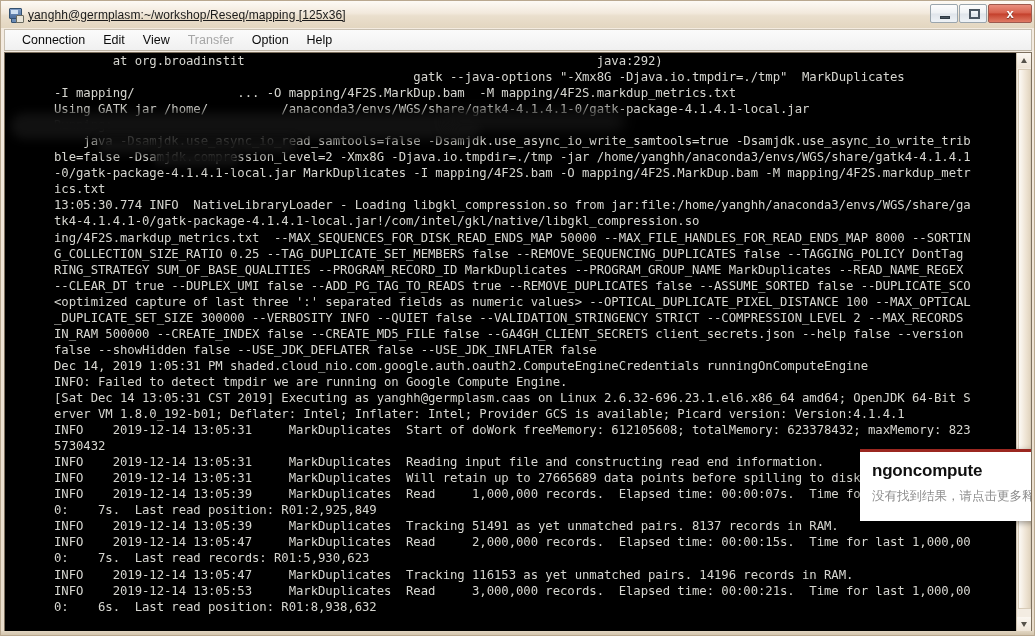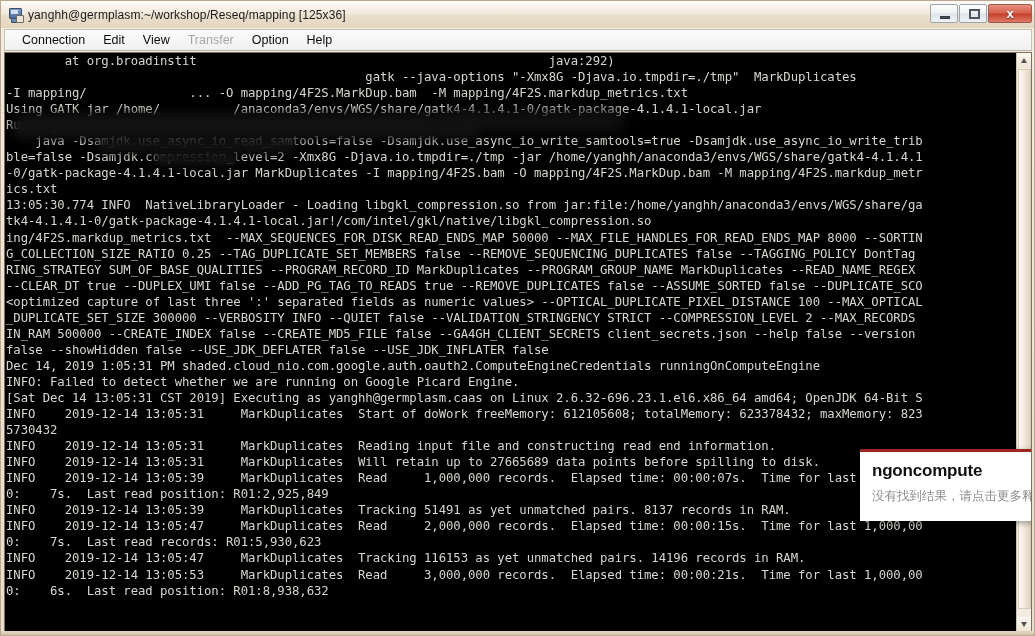--- a/index.html
+++ b/index.html
@@ -70,20 +70,21 @@
     width: 6px; height: 6px;
     background: #e8e4d8;
     border: 1px solid #6a6a5f;
     border-radius: 1px;
   }
   .title-text {
     font-size: 12px;
     color: #1b1b1b;
     white-space: nowrap;
     letter-spacing: 0.1px;
+    text-decoration: underline;
   }
 
   .winbtns {
     position: absolute;
     right: 4px; top: 3px;
     display: flex;
     gap: 1px;
   }
   .winbtn {
     width: 28px; height: 19px;
@@ -171,20 +172,21 @@
   }
   .term-line {
     font-family: "DejaVu Sans Mono", "Liberation Mono", monospace;
     font-size: 12.3px;
     line-height: 16.05px;
     color: #d6d6d0;
     white-space: pre;
     letter-spacing: -0.07px;
     height: 16.05px;
     overflow: hidden;
+    margin-left: 48px;
   }
 
   
   .redact {
     position: absolute;
     background: #111111;
     filter: blur(5px);
     border-radius: 40px;
     pointer-events: none;
   }
@@ -320,22 +322,23 @@
         <div class="term-line">tk4-4.1.4.1-0/gatk-package-4.1.4.1-local.jar!/com/intel/gkl/native/libgkl_compression.so</div>
         <div class="term-line">ing/4F2S.markdup_metrics.txt  --MAX_SEQUENCES_FOR_DISK_READ_ENDS_MAP 50000 --MAX_FILE_HANDLES_FOR_READ_ENDS_MAP 8000 --SORTIN</div>
         <div class="term-line">G_COLLECTION_SIZE_RATIO 0.25 --TAG_DUPLICATE_SET_MEMBERS false --REMOVE_SEQUENCING_DUPLICATES false --TAGGING_POLICY DontTag</div>
         <div class="term-line">RING_STRATEGY SUM_OF_BASE_QUALITIES --PROGRAM_RECORD_ID MarkDuplicates --PROGRAM_GROUP_NAME MarkDuplicates --READ_NAME_REGEX</div>
         <div class="term-line">--CLEAR_DT true --DUPLEX_UMI false --ADD_PG_TAG_TO_READS true --REMOVE_DUPLICATES false --ASSUME_SORTED false --DUPLICATE_SCO</div>
         <div class="term-line">&lt;optimized capture of last three ':' separated fields as numeric values&gt; --OPTICAL_DUPLICATE_PIXEL_DISTANCE 100 --MAX_OPTICAL</div>
         <div class="term-line">_DUPLICATE_SET_SIZE 300000 --VERBOSITY INFO --QUIET false --VALIDATION_STRINGENCY STRICT --COMPRESSION_LEVEL 2 --MAX_RECORDS</div>
         <div class="term-line">IN_RAM 500000 --CREATE_INDEX false --CREATE_MD5_FILE false --GA4GH_CLIENT_SECRETS client_secrets.json --help false --version</div>
         <div class="term-line">false --showHidden false --USE_JDK_DEFLATER false --USE_JDK_INFLATER false</div>
         <div class="term-line">Dec 14, 2019 1:05:31 PM shaded.cloud_nio.com.google.auth.oauth2.ComputeEngineCredentials runningOnComputeEngine</div>
-        <div class="term-line">INFO: Failed to detect whether we are running on Google Picard Engine.</div>
+        <div class="term-line">INFO: Failed to detect tmpdir we are running on Google Compute Engine.</div>
         <div class="term-line">[Sat Dec 14 13:05:31 CST 2019] Executing as yanghh@germplasm.caas on Linux 2.6.32-696.23.1.el6.x86_64 amd64; OpenJDK 64-Bit S</div>
+        <div class="term-line">erver VM 1.8.0_192-b01; Deflater: Intel; Inflater: Intel; Provider GCS is available; Picard version: Version:4.1.4.1</div>
         <div class="term-line">INFO    2019-12-14 13:05:31     MarkDuplicates  Start of doWork freeMemory: 612105608; totalMemory: 623378432; maxMemory: 823</div>
         <div class="term-line">5730432</div>
         <div class="term-line">INFO    2019-12-14 13:05:31     MarkDuplicates  Reading input file and constructing read end information.</div>
         <div class="term-line">INFO    2019-12-14 13:05:31     MarkDuplicates  Will retain up to 27665689 data points before spilling to disk.</div>
         <div class="term-line">INFO    2019-12-14 13:05:39     MarkDuplicates  Read     1,000,000 records.  Elapsed time: 00:00:07s.  Time for last 1,000,00</div>
         <div class="term-line">0:    7s.  Last read position: R01:2,925,849</div>
         <div class="term-line">INFO    2019-12-14 13:05:39     MarkDuplicates  Tracking 51491 as yet unmatched pairs. 8137 records in RAM.</div>
         <div class="term-line">INFO    2019-12-14 13:05:47     MarkDuplicates  Read     2,000,000 records.  Elapsed time: 00:00:15s.  Time for last 1,000,00</div>
         <div class="term-line">0:    7s.  Last read records: R01:5,930,623</div>
         <div class="term-line">INFO    2019-12-14 13:05:47     MarkDuplicates  Tracking 116153 as yet unmatched pairs. 14196 records in RAM.</div>

